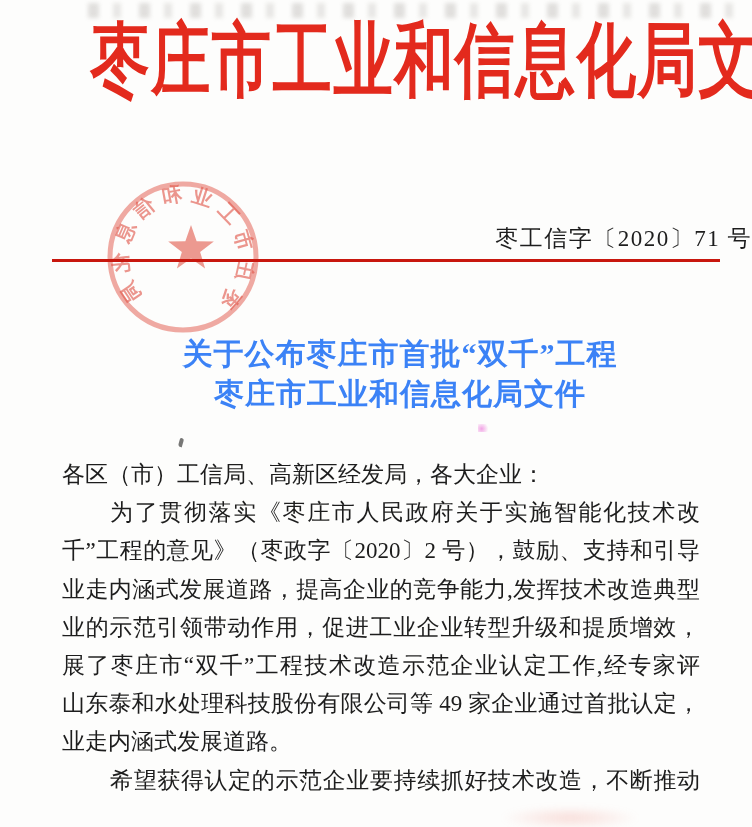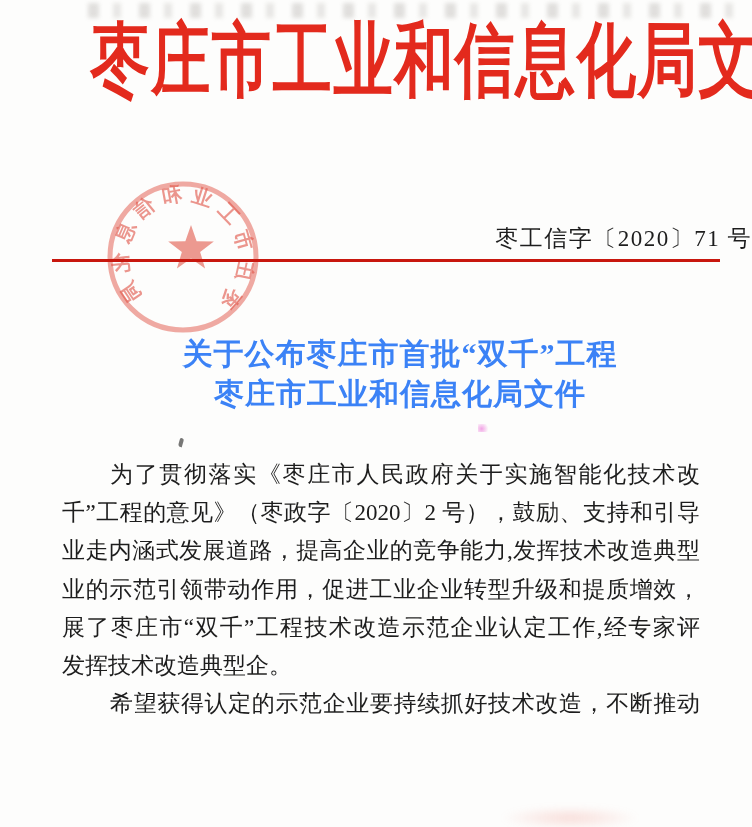--- a/index.html
+++ b/index.html
@@ -98,24 +98,26 @@
 
   <div class="doc-title">
     <div>关于公布枣庄市首批“双千”工程</div>
     <div>枣庄市工业和信息化局文件</div>
   </div>
 
   <div class="stray-apostrophe"></div>
   <div class="pink-mark"></div>
 
   <div class="body-text">
+    <div class="bline short">各区（市）工信局、高新区经发局，各大企业：</div>
     <div class="bline indent">为了贯彻落实《枣庄市人民政府关于实施智能化技术改造“双</div>
     <div class="bline">千”工程的意见》（枣政字〔2020〕2 号），鼓励、支持和引导企</div>
     <div class="bline">业走内涵式发展道路，提高企业的竞争能力,发挥技术改造典型企</div>
     <div class="bline">业的示范引领带动作用，促进工业企业转型升级和提质增效，开</div>
     <div class="bline">展了枣庄市“双千”工程技术改造示范企业认定工作,经专家评审，</div>
-    <div class="bline short">发挥技术改造典型企。</div>
+    <div class="bline">山东泰和水处理科技股份有限公司等 49 家企业通过首批认定，</div>
+    <div class="bline short">业走内涵式发展道路。</div>
     <div class="bline indent">希望获得认定的示范企业要持续抓好技术改造，不断推动企</div>
   </div>
 
   <div class="bottom-smudge"></div>
 
 </div>
 
 </body></html>

